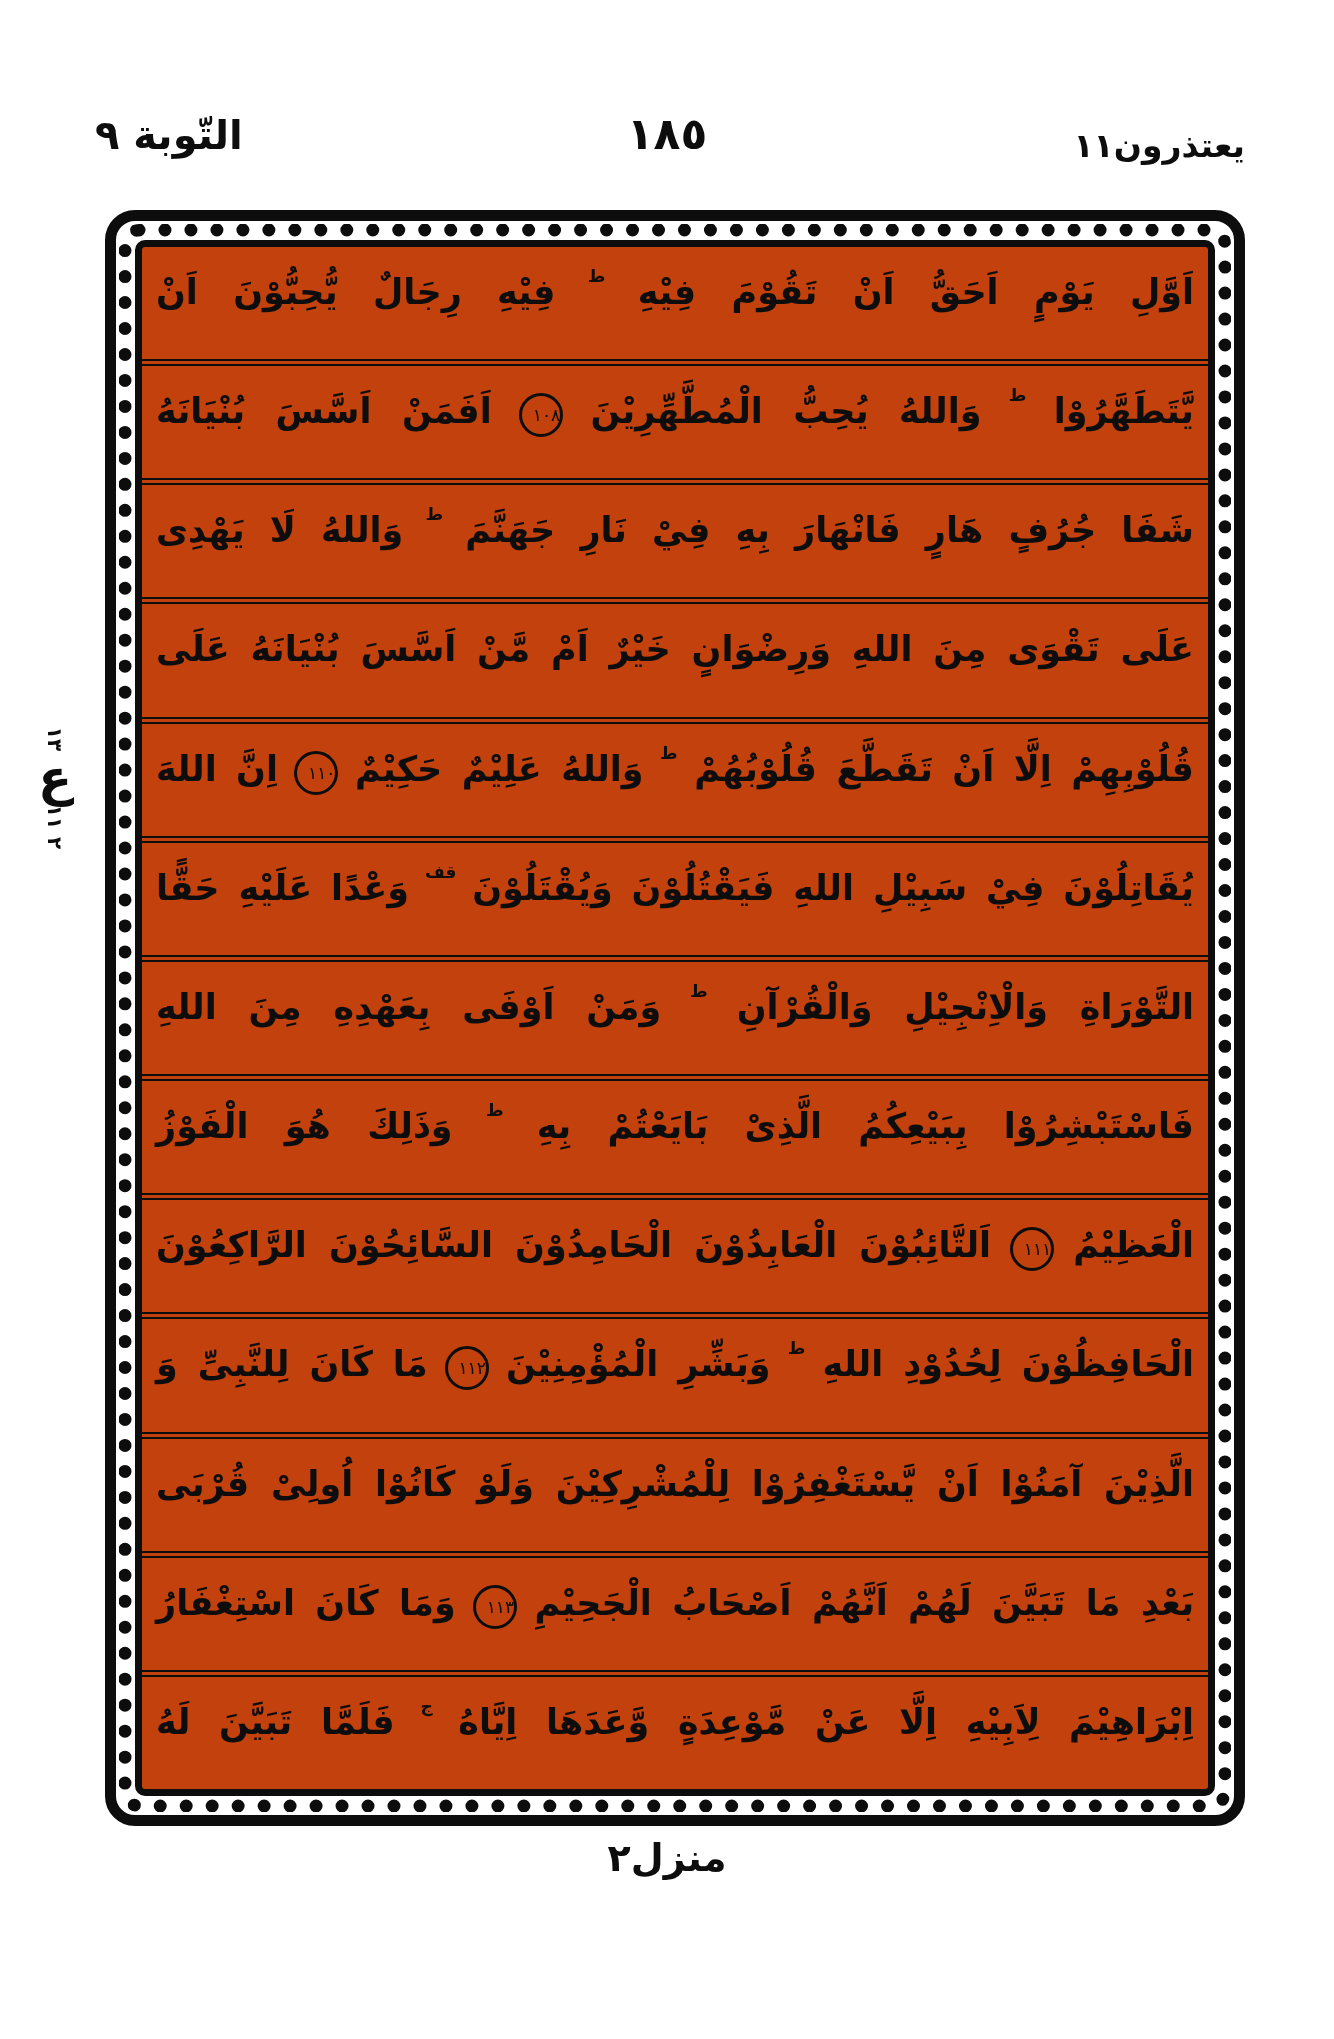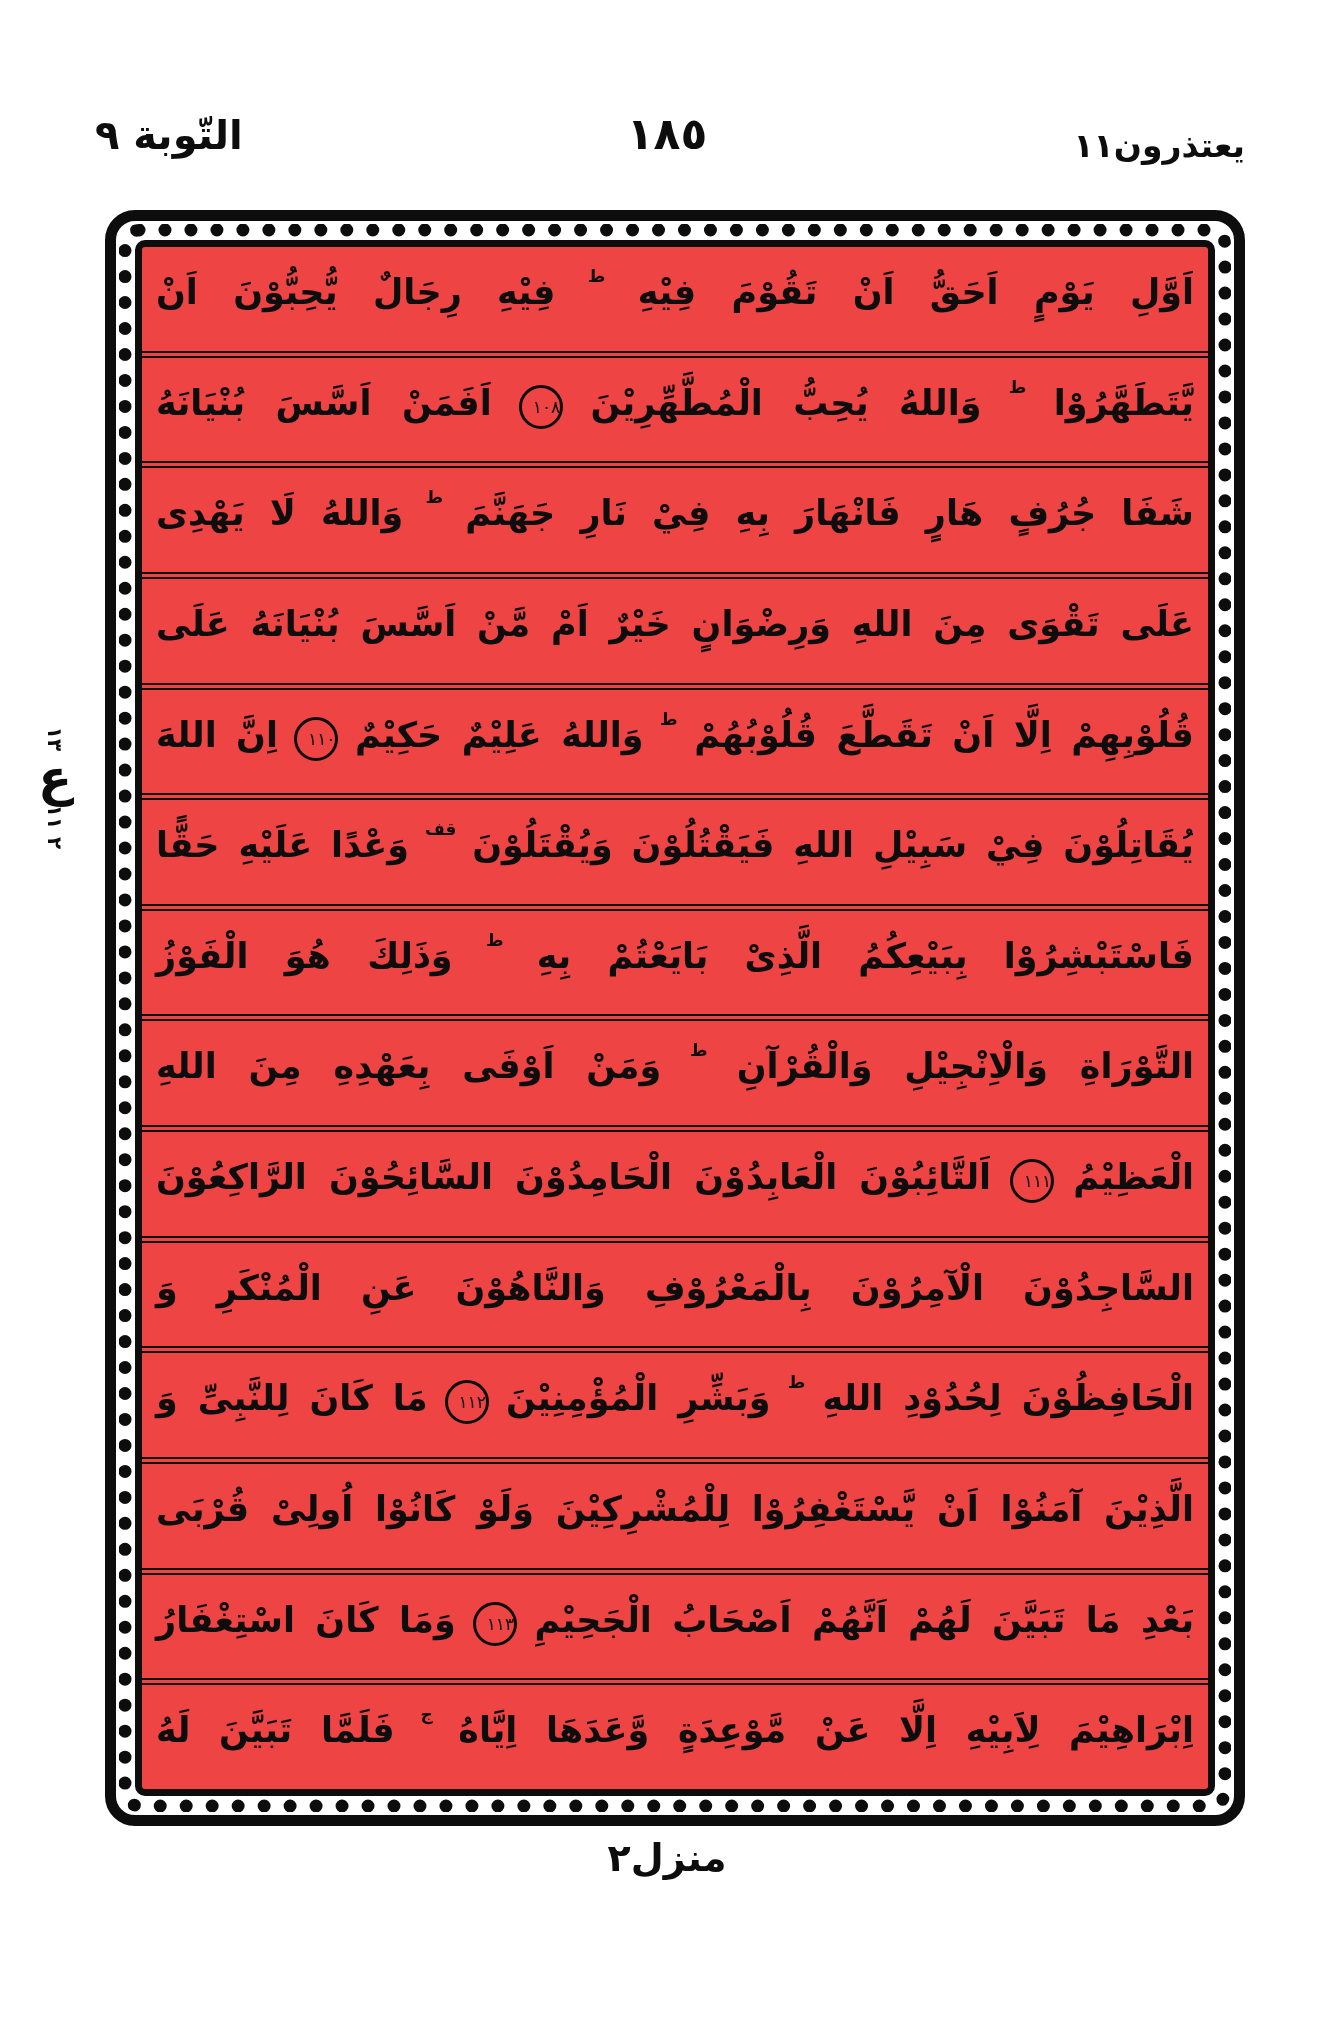--- a/index.html
+++ b/index.html
@@ -34,21 +34,21 @@
     position:absolute; left:105px; top:210px; width:1140px; height:1616px;
     border:11px solid #0d0d0d; border-radius:30px; padding:3px;
   }
   .frame-beads {
     width:100%; height:100%;
     border:13px dotted #0d0d0d; border-radius:20px; padding:3px;
   }
   .frame-inner {
     width:100%; height:100%;
     border:7px solid #0d0d0d; border-radius:10px;
-    display:flex; flex-direction:column; overflow:hidden; background:#ef4444;
+    display:flex; flex-direction:column; overflow:hidden; background:#c2410c;
   }
   
   .row {
     flex:1 1 0; min-height:0;
     border-bottom:7px double #0d0d0d;
     padding:0 14px;
     direction:rtl; unicode-bidi:embed;
     text-align:justify; text-align-last:justify; text-justify:inter-word;
     font-size:35px; font-weight:bold; line-height:90px;
     white-space:normal; overflow:hidden;
@@ -91,24 +91,23 @@
 
   <div class="frame-outer">
     <div class="frame-beads">
       <div class="frame-inner" id="rows">
           <div class="row" dir="rtl"><span class="txt">اَوَّلِ يَوْمٍ اَحَقُّ اَنْ تَقُوْمَ فِيْهِ</span> <span class="pause">ط</span> <span class="txt">فِيْهِ رِجَالٌ يُّحِبُّوْنَ اَنْ</span></div>
           <div class="row" dir="rtl"><span class="txt">يَّتَطَهَّرُوْا</span> <span class="pause">ط</span> <span class="txt">وَاللهُ يُحِبُّ الْمُطَّهِّرِيْنَ</span> <span class="ayah-wrap"><span class="ayah-circle">١٠٨</span></span> <span class="txt">اَفَمَنْ اَسَّسَ بُنْيَانَهُ</span></div>
           <div class="row" dir="rtl"><span class="txt">شَفَا جُرُفٍ هَارٍ فَانْهَارَ بِهِ فِيْ نَارِ جَهَنَّمَ</span> <span class="pause">ط</span> <span class="txt">وَاللهُ لَا يَهْدِى</span></div>
           <div class="row" dir="rtl"><span class="txt">عَلَى تَقْوَى مِنَ اللهِ وَرِضْوَانٍ خَيْرٌ اَمْ مَّنْ اَسَّسَ بُنْيَانَهُ عَلَى</span></div>
           <div class="row" dir="rtl"><span class="txt">قُلُوْبِهِمْ اِلَّا اَنْ تَقَطَّعَ قُلُوْبُهُمْ</span> <span class="pause">ط</span> <span class="txt">وَاللهُ عَلِيْمٌ حَكِيْمٌ</span> <span class="ayah-wrap"><span class="ayah-circle">١١٠</span></span> <span class="txt">اِنَّ اللهَ</span></div>
           <div class="row" dir="rtl"><span class="txt">يُقَاتِلُوْنَ فِيْ سَبِيْلِ اللهِ فَيَقْتُلُوْنَ وَيُقْتَلُوْنَ</span> <span class="pause">قف</span> <span class="txt">وَعْدًا عَلَيْهِ حَقًّا فِى</span></div>
+          <div class="row" dir="rtl"><span class="txt">التَّوْرَاةِ وَالْاِنْجِيْلِ وَالْقُرْآنِ</span> <span class="pause">ط</span> <span class="txt">وَمَنْ اَوْفَى بِعَهْدِهِ مِنَ اللهِ</span></div>
           <div class="row" dir="rtl"><span class="txt">فَاسْتَبْشِرُوْا بِبَيْعِكُمُ الَّذِىْ بَايَعْتُمْ بِهِ</span> <span class="pause">ط</span> <span class="txt">وَذَلِكَ هُوَ الْفَوْزُ</span></div>
-          <div class="row" dir="rtl"><span class="txt">التَّوْرَاةِ وَالْاِنْجِيْلِ وَالْقُرْآنِ</span> <span class="pause">ط</span> <span class="txt">وَمَنْ اَوْفَى بِعَهْدِهِ مِنَ اللهِ</span></div>
           <div class="row" dir="rtl"><span class="txt">الْعَظِيْمُ</span> <span class="ayah-wrap"><span class="ayah-circle">١١١</span></span> <span class="txt">اَلتَّائِبُوْنَ الْعَابِدُوْنَ الْحَامِدُوْنَ السَّائِحُوْنَ الرَّاكِعُوْنَ</span></div>
-          <div class="row" dir="rtl"><span class="txt">السَّاجِدُوْنَ الْآمِرُوْنَ بِالْمَعْرُوْفِ وَالنَّاهُوْنَ عَنِ الْمُنْكَرِ وَ</span></div>
           <div class="row" dir="rtl"><span class="txt">الْحَافِظُوْنَ لِحُدُوْدِ اللهِ</span> <span class="pause">ط</span> <span class="txt">وَبَشِّرِ الْمُؤْمِنِيْنَ</span> <span class="ayah-wrap"><span class="ayah-circle">١١٢</span></span> <span class="txt">مَا كَانَ لِلنَّبِىِّ وَ</span></div>
           <div class="row" dir="rtl"><span class="txt">الَّذِيْنَ آمَنُوْا اَنْ يَّسْتَغْفِرُوْا لِلْمُشْرِكِيْنَ وَلَوْ كَانُوْا اُولِىْ قُرْبَى مِنْ</span></div>
           <div class="row" dir="rtl"><span class="txt">بَعْدِ مَا تَبَيَّنَ لَهُمْ اَنَّهُمْ اَصْحَابُ الْجَحِيْمِ</span> <span class="ayah-wrap"><span class="ayah-circle">١١٣</span></span> <span class="txt">وَمَا كَانَ اسْتِغْفَارُ</span></div>
           <div class="row" dir="rtl"><span class="txt">اِبْرَاهِيْمَ لِاَبِيْهِ اِلَّا عَنْ مَّوْعِدَةٍ وَّعَدَهَا اِيَّاهُ</span> <span class="pause">ج</span> <span class="txt">فَلَمَّا تَبَيَّنَ لَهُ</span></div>
         </div>
     </div>
   </div>
 
   <div class="footer">
     <span>منزل٢</span>

